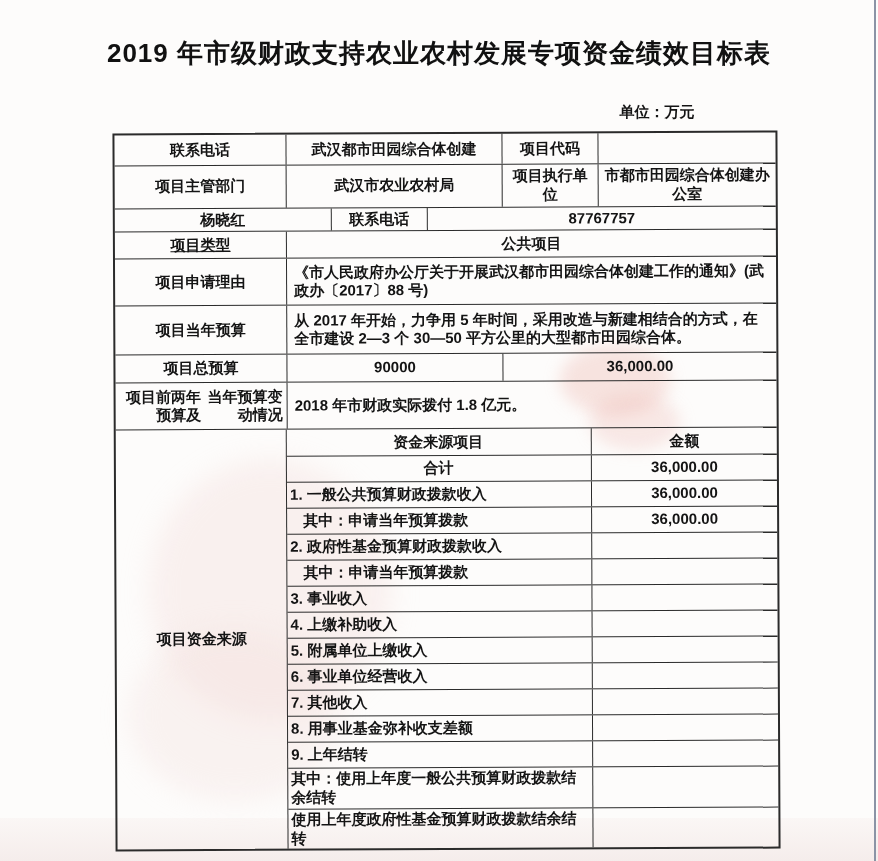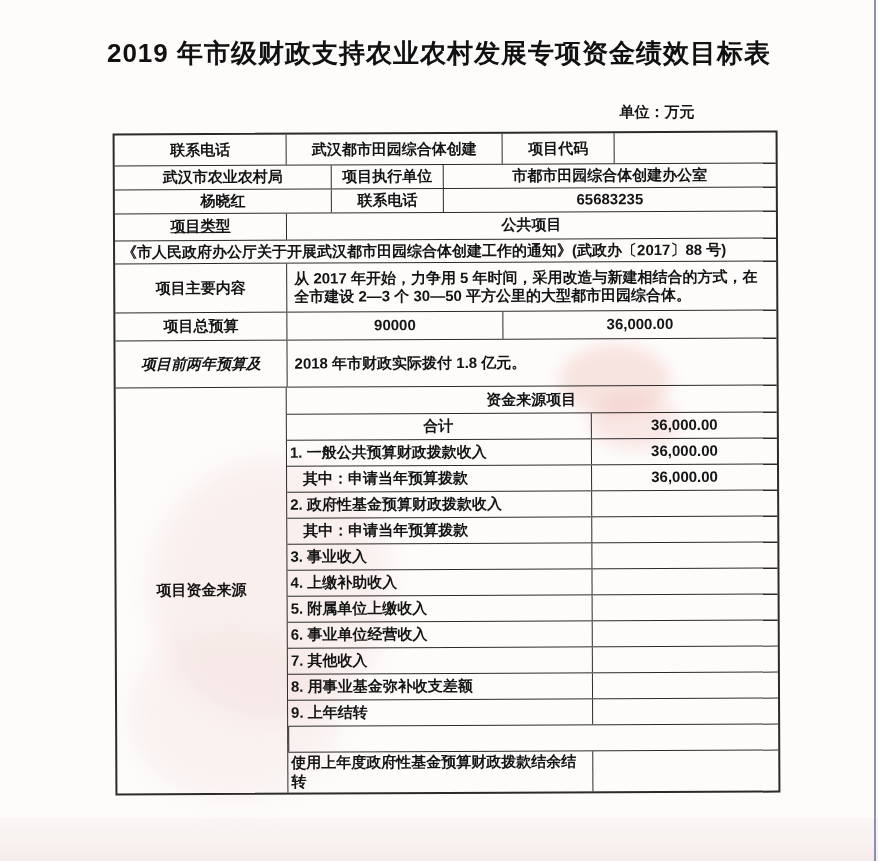--- a/index.html
+++ b/index.html
@@ -43,26 +43,26 @@
     font-size:15px;font-weight:bold;line-height:1.25;
     background:transparent;
   }
   .trow{display:flex;border-top:1.5px solid var(--border);}
   .trow:first-child{border-top:none;}
   .cell{display:flex;align-items:center;justify-content:center;text-align:center;
         padding:2px 4px;min-height:100%;}
   .cell + .cell{border-left:1.5px solid var(--border);}
   .c1{width:171px;flex:none;}
   .c2{width:216px;flex:none;}
-  .c3{width:112px;flex:none;}
+  .c3{width:96px;flex:none;}
   .c4{flex:1;}
   .wide{flex:1;justify-content:flex-start;text-align:left;padding-left:7px;padding-right:6px;}
   .h30{min-height:30px;} .h29{min-height:29px;} .h26{min-height:26px;text-decoration:underline;}
   .h27{min-height:27px;text-align:center;} .h46{min-height:46px;} .h48{min-height:48px;}
-  .stack span{display:block;text-align:right;font-style:italic;}
+  .stack span{display:block;text-align:right;}
   
   .fund{display:flex;border-top:1.5px solid var(--border);}
   .fund-label{width:171px;flex:none;display:flex;align-items:center;justify-content:center;
               border-right:1.5px solid var(--border);text-align:center;}
   .fund-grid{flex:1;display:flex;flex-direction:column;}
   .frow{display:flex;border-top:1.5px solid var(--border);min-height:26px;}
   .frow:first-child{border-top:none;}
   .fsrc{flex:1;display:flex;align-items:center;justify-content:flex-start;
         text-align:left;padding:1px 4px 1px 3px;}
   .fsrc.center{justify-content:center;text-align:center;}
@@ -86,64 +86,68 @@
 <div class="sheet">
 
   <div class="trow">
     <div class="cell c1 h30">联系电话</div>
     <div class="cell c2">武汉都市田园综合体创建</div>
     <div class="cell c3">项目代码</div>
     <div class="cell c4"></div>
   </div>
 
   <div class="trow">
+    <div class="cell c1 h30">项目主管部门</div>
     <div class="cell c2">武汉市农业农村局</div>
     <div class="cell c3">项目执行单位</div>
     <div class="cell c4">市都市田园综合体创建办公室</div>
   </div>
 
   <div class="trow">
     <div class="cell c2">杨晓红</div>
     <div class="cell c3">联系电话</div>
-    <div class="cell c4">65683235</div>
+    <div class="cell c4">87767757</div>
   </div>
 
   <div class="trow">
     <div class="cell c1 h26">项目类型</div>
     <div class="cell c4">公共项目</div>
   </div>
 
   <div class="trow">
+    <div class="cell c1 h46">项目申请理由</div>
     <div class="cell wide">《市人民政府办公厅关于开展武汉都市田园综合体创建工作的通知》(武政办〔2017〕88 号)</div>
   </div>
 
   <div class="trow">
-    <div class="cell c1 h48">项目主要内容</div>
+    <div class="cell c1 h48">项目当年预算</div>
     <div class="cell wide">从 2017 年开始，力争用 5 年时间，采用改造与新建相结合的方式，在全市建设 2—3 个 30—50 平方公里的大型都市田园综合体。</div>
   </div>
 
   <div class="trow">
     <div class="cell c1 h27">项目总预算</div>
     <div class="cell c2">90000</div>
     <div class="cell c4">36,000.00</div>
   </div>
 
   <div class="trow">
     <div class="cell c1 h46 stack">
       <span>项目前两年预算及</span>
+      <span>当年预算变动情况</span>
     </div>
     <div class="cell wide">2018 年市财政实际拨付 1.8 亿元。</div>
   </div>
 
   <div class="fund">
     <div class="fund-label">项目资金来源</div>
     <div class="fund-grid">
 
       <div class="frow">
         <div class="fsrc center">资金来源项目</div>
+        <div class="famt">金额</div>
       </div>
 
       <div class="frow">
         <div class="fsrc center">合计</div>
         <div class="famt">36,000.00</div>
       </div>
 
       <div class="frow">
         <div class="fsrc">1. 一般公共预算财政拨款收入</div>
         <div class="famt">36,000.00</div>
@@ -193,20 +197,21 @@
         <div class="fsrc">8. 用事业基金弥补收支差额</div>
         <div class="famt"></div>
       </div>
 
       <div class="frow">
         <div class="fsrc">9. 上年结转</div>
         <div class="famt"></div>
       </div>
 
       <div class="frow">
+        <div class="fsrc">其中：使用上年度一般公共预算财政拨款结余结转</div>
         <div class="famt"></div>
       </div>
 
       <div class="frow">
         <div class="fsrc">使用上年度政府性基金预算财政拨款结余结转</div>
         <div class="famt"></div>
       </div>
 
     </div>
   </div>

